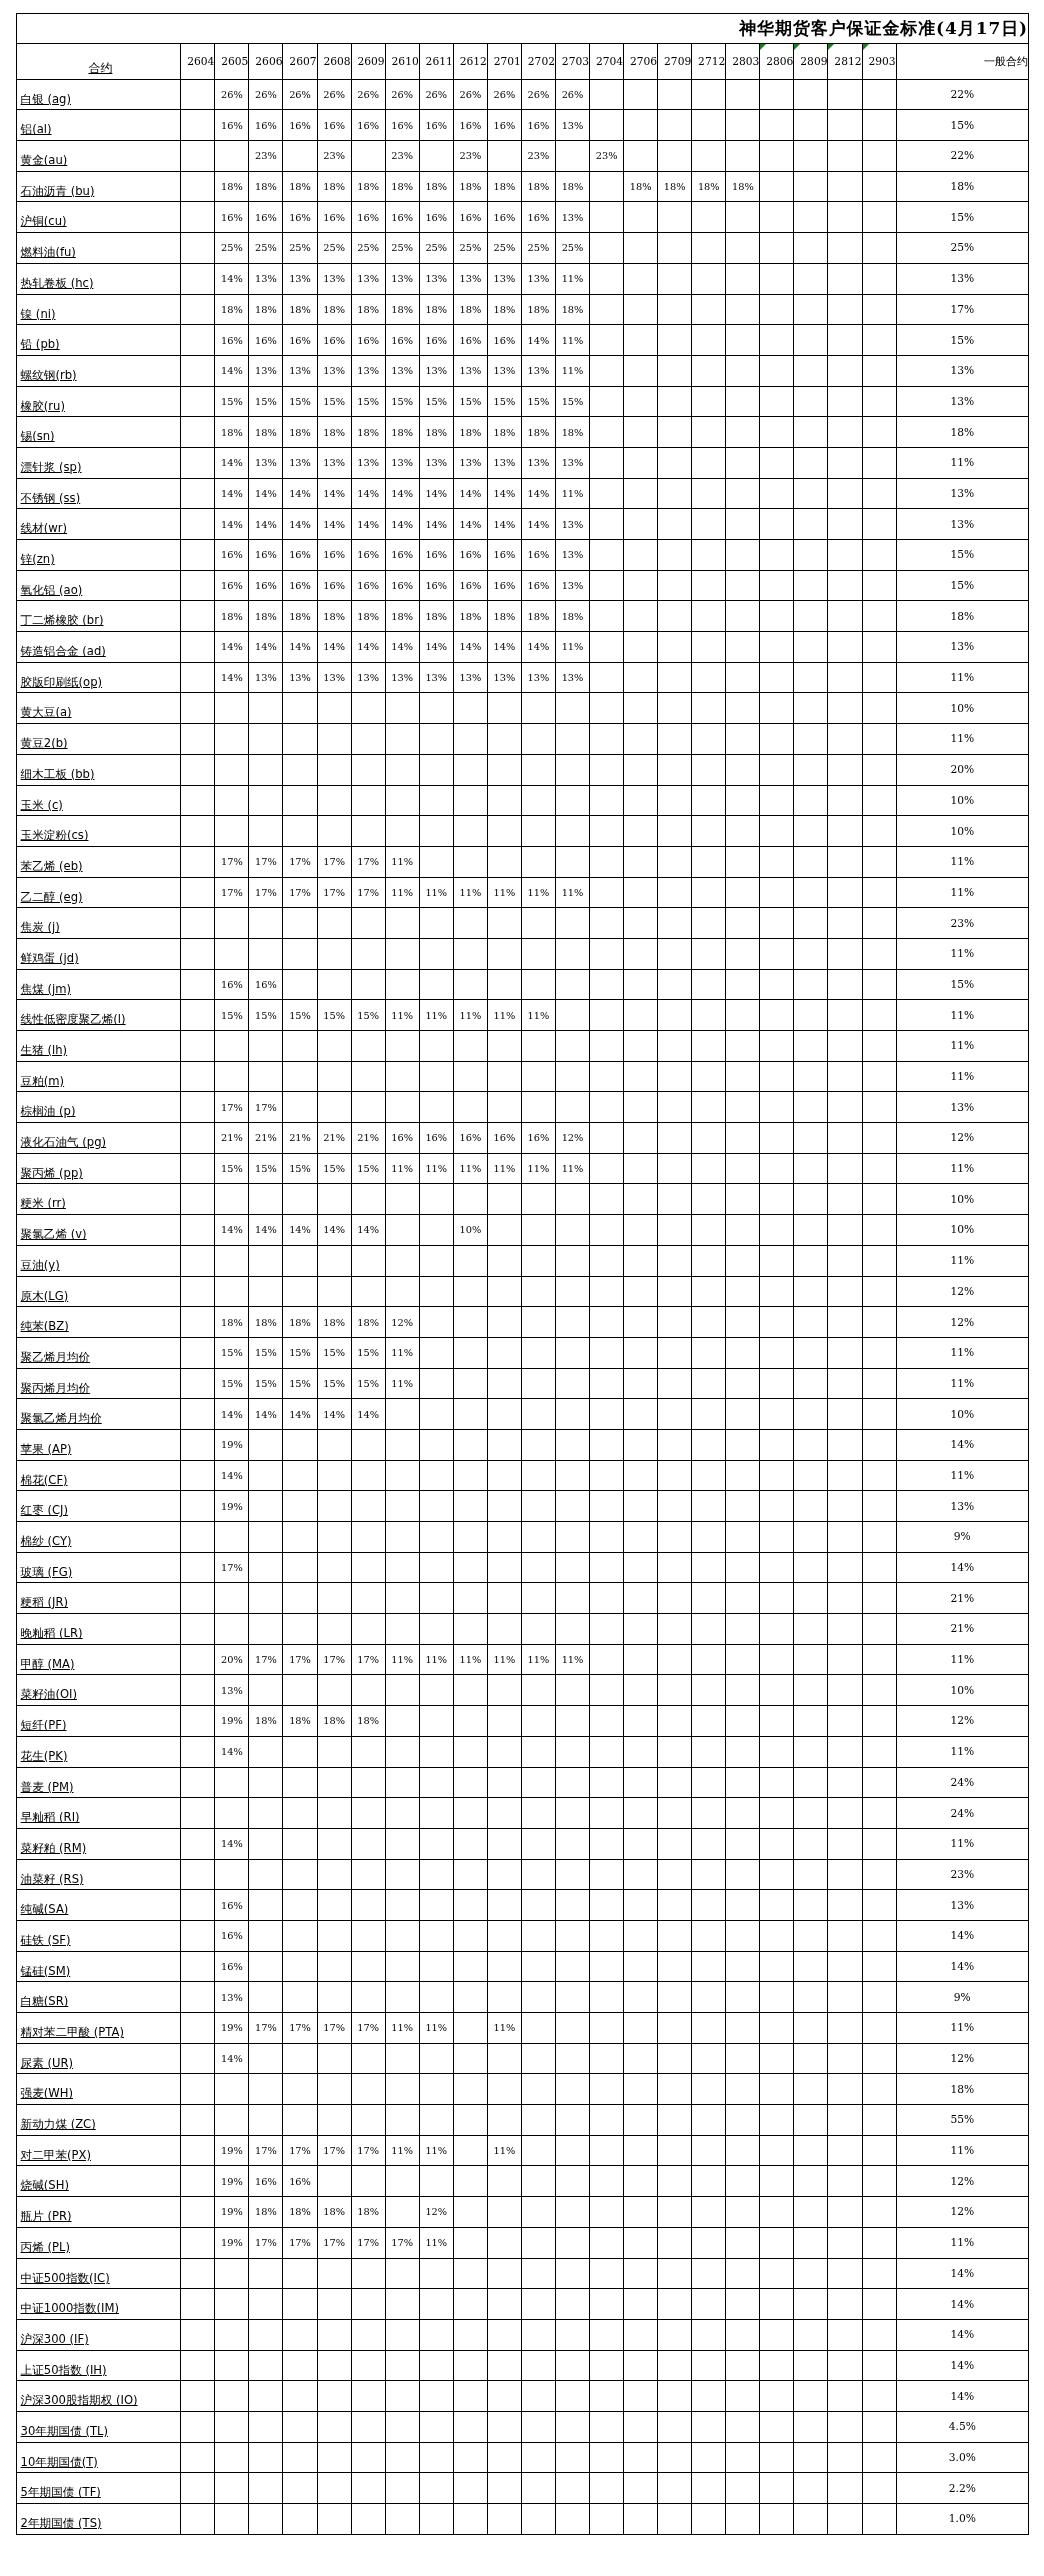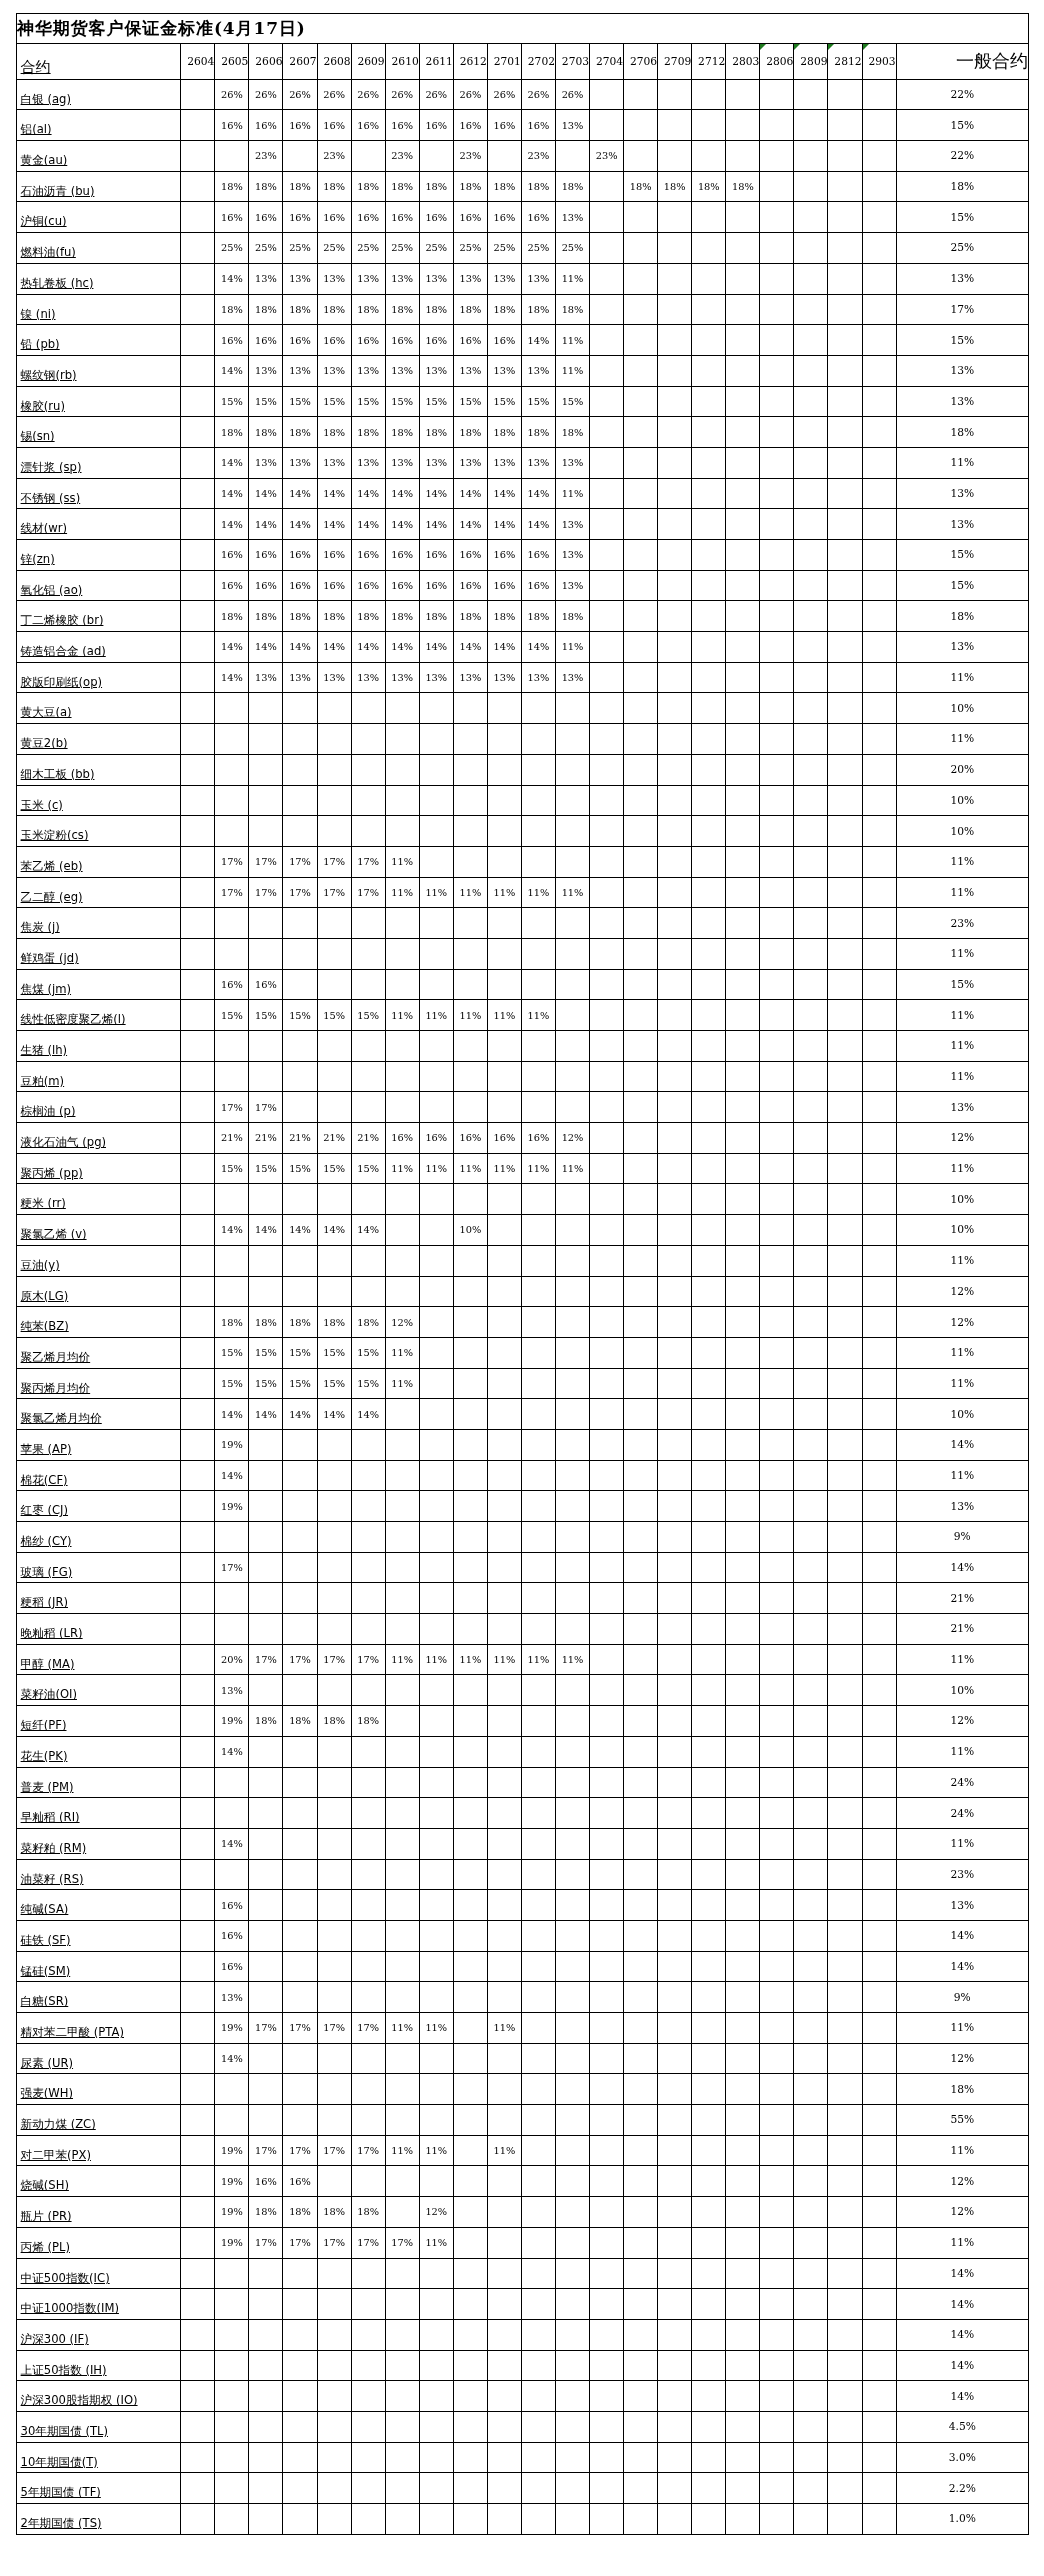--- a/index.html
+++ b/index.html
@@ -1,23 +1,23 @@
 <!DOCTYPE html>
 <html style="font-size:14.3px"><head>
 <meta charset="utf-8">
 <style>
   html,body{margin:0;padding:0;background:#fff;}
   body{width:1044px;height:2576px;position:relative;font-family:"DejaVu Serif","Liberation Serif",serif;color:#000;}
   .sheet{position:absolute;left:16px;top:12.5px;}
   table.margin{border-collapse:collapse;table-layout:fixed;width:1013px;border:1.8px solid #000;}
   table.margin td,table.margin th{border:0.9px solid #000;overflow:hidden;white-space:nowrap;padding:0;font-weight:normal;}
-  tr.title-row td{height:29px;border:0.9px solid #000;text-align:left;font-size:17px;font-weight:bold;letter-spacing:0.9px;}
+  tr.title-row td{height:29px;border:0.9px solid #000;text-align:right;font-size:17px;font-weight:bold;letter-spacing:0.9px;}
   tr.header-row th{height:28px;font-size:10.7px;text-align:right;vertical-align:middle;position:relative;}
-  tr.header-row th.label-h{font-size:15px;text-align:left;padding:5.4px 0 1.8px 3.6px;vertical-align:bottom;text-decoration:underline;}
-  tr.header-row th.general-h{font-size:18px;}
+  tr.header-row th.label-h{font-size:12px;text-align:center;padding:5.4px 0 1.8px 3.6px;vertical-align:bottom;text-decoration:underline;}
+  tr.header-row th.general-h{font-size:11px;}
   tbody td{height:27px;font-size:9.8px;text-align:center;vertical-align:middle;}
   tbody td.label{font-size:11.6px;text-align:left;padding:0 0 2.7px 3.6px;vertical-align:bottom;text-decoration:underline;font-family:"DejaVu Sans","Liberation Sans",sans-serif;}
   tbody td.general{font-size:10.7px;}
   tr.sec-end td{border-bottom:1.8px solid #000;}
   .tri{position:absolute;left:0;top:0;width:0;height:0;border-top:6.3px solid #1f7a1f;border-right:6.3px solid transparent;}
 </style>
 </head>
 <body>
 
 <div class="sheet">

